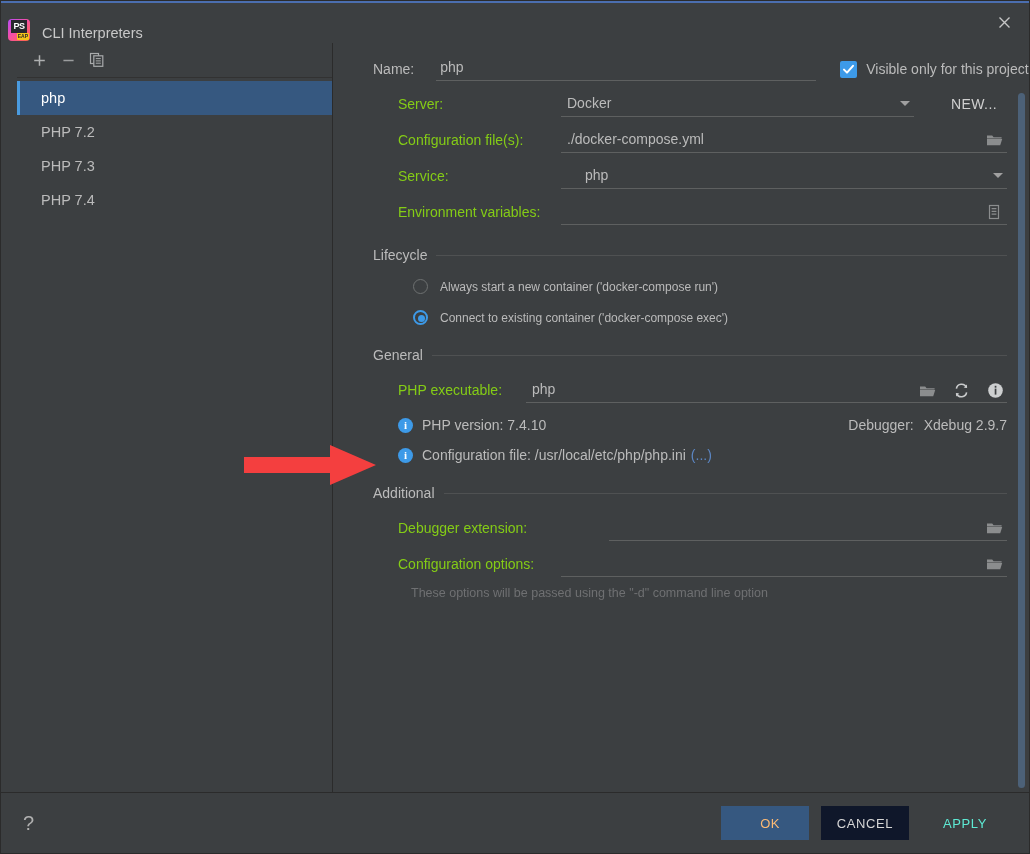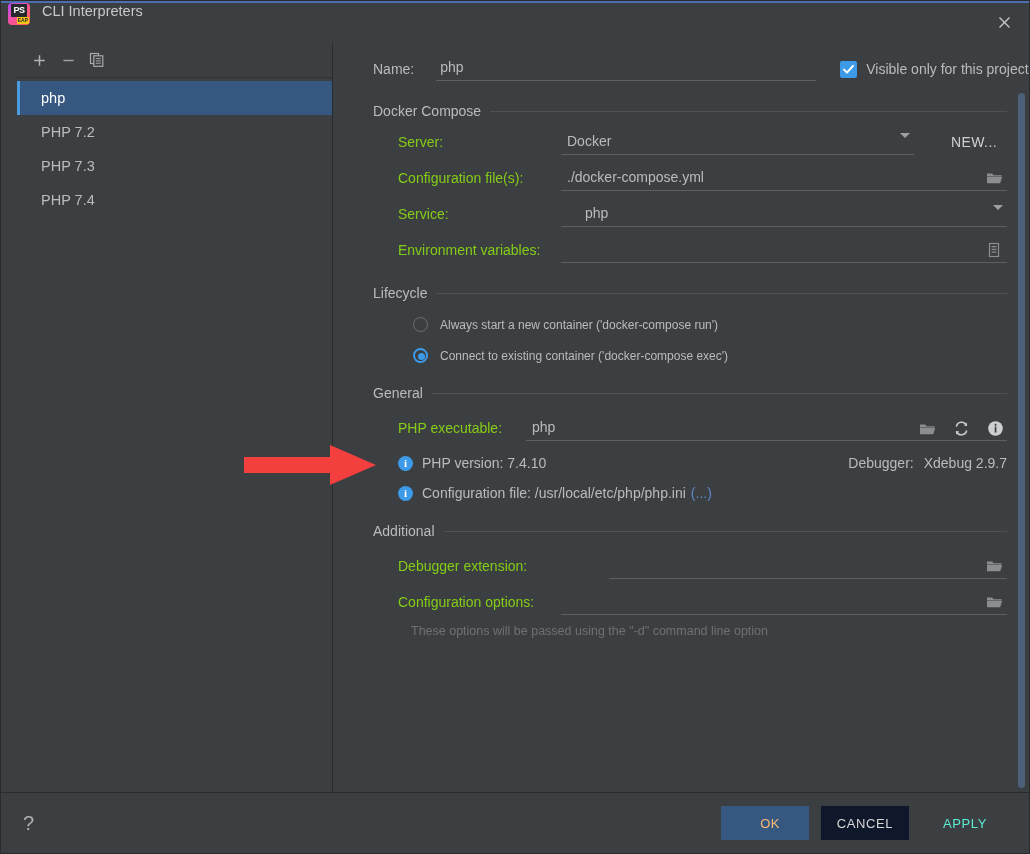--- a/index.html
+++ b/index.html
@@ -33,21 +33,21 @@
     width: 100%;
     flex: 0 0 auto;
   }
 
   
   #titlebar {
     flex: 0 0 auto;
     height: 38px;
     background: #3c3f41;
     display: flex;
-    align-items: flex-start;
+    align-items: flex-end;
     padding: 0 0 0 7px;
     position: relative;
   }
   .app-icon {
     width: 22px; height: 22px;
     border-radius: 4px;
     background: linear-gradient(135deg, #b74af7 0%, #f750a0 48%, #ff6a3d 100%);
     position: relative;
     flex: 0 0 auto;
     overflow: hidden;
@@ -236,20 +236,21 @@
     color: #84cc16;
     white-space: nowrap;
     padding-bottom: 5px;
   }
   .field {
     border-bottom: 1px solid #5e6060;
     padding: 2px 4px 5px 6px;
     font-size: 14px;
     color: #bbbbbb;
     display: flex;
+    align-items: center;
     box-sizing: border-box;
     min-height: 24px;
   }
   .field .val { flex: 1 1 auto; }
   .caret {
     width: 0; height: 0;
     border-left: 5px solid transparent;
     border-right: 5px solid transparent;
     border-top: 5px solid #a0a0a0;
     margin-left: 8px;
@@ -507,24 +508,20 @@
           <div id="visible-check">
             <div class="checkbox">
               <svg width="13" height="13" viewBox="0 0 13 13">
                 <path d="M2 6.6 L5 9.6 L11 2.8" stroke="#ffffff" stroke-width="2" fill="none" stroke-linecap="round" stroke-linejoin="round"></path>
               </svg>
             </div>
             <span class="lbl">Visible only for this project</span>
           </div>
         </div>
 
-        <div class="section">
-          <div class="title">Docker Compose</div>
-          <div class="rule"></div>
-        </div>
 
         <div class="frow" id="server-row">
           <div class="flabel">Server:</div>
           <div class="field" id="server-field">
             <span class="val">Docker</span>
             <span class="caret"></span>
           </div>
           <div id="new-btn">NEW...</div>
         </div>
 

